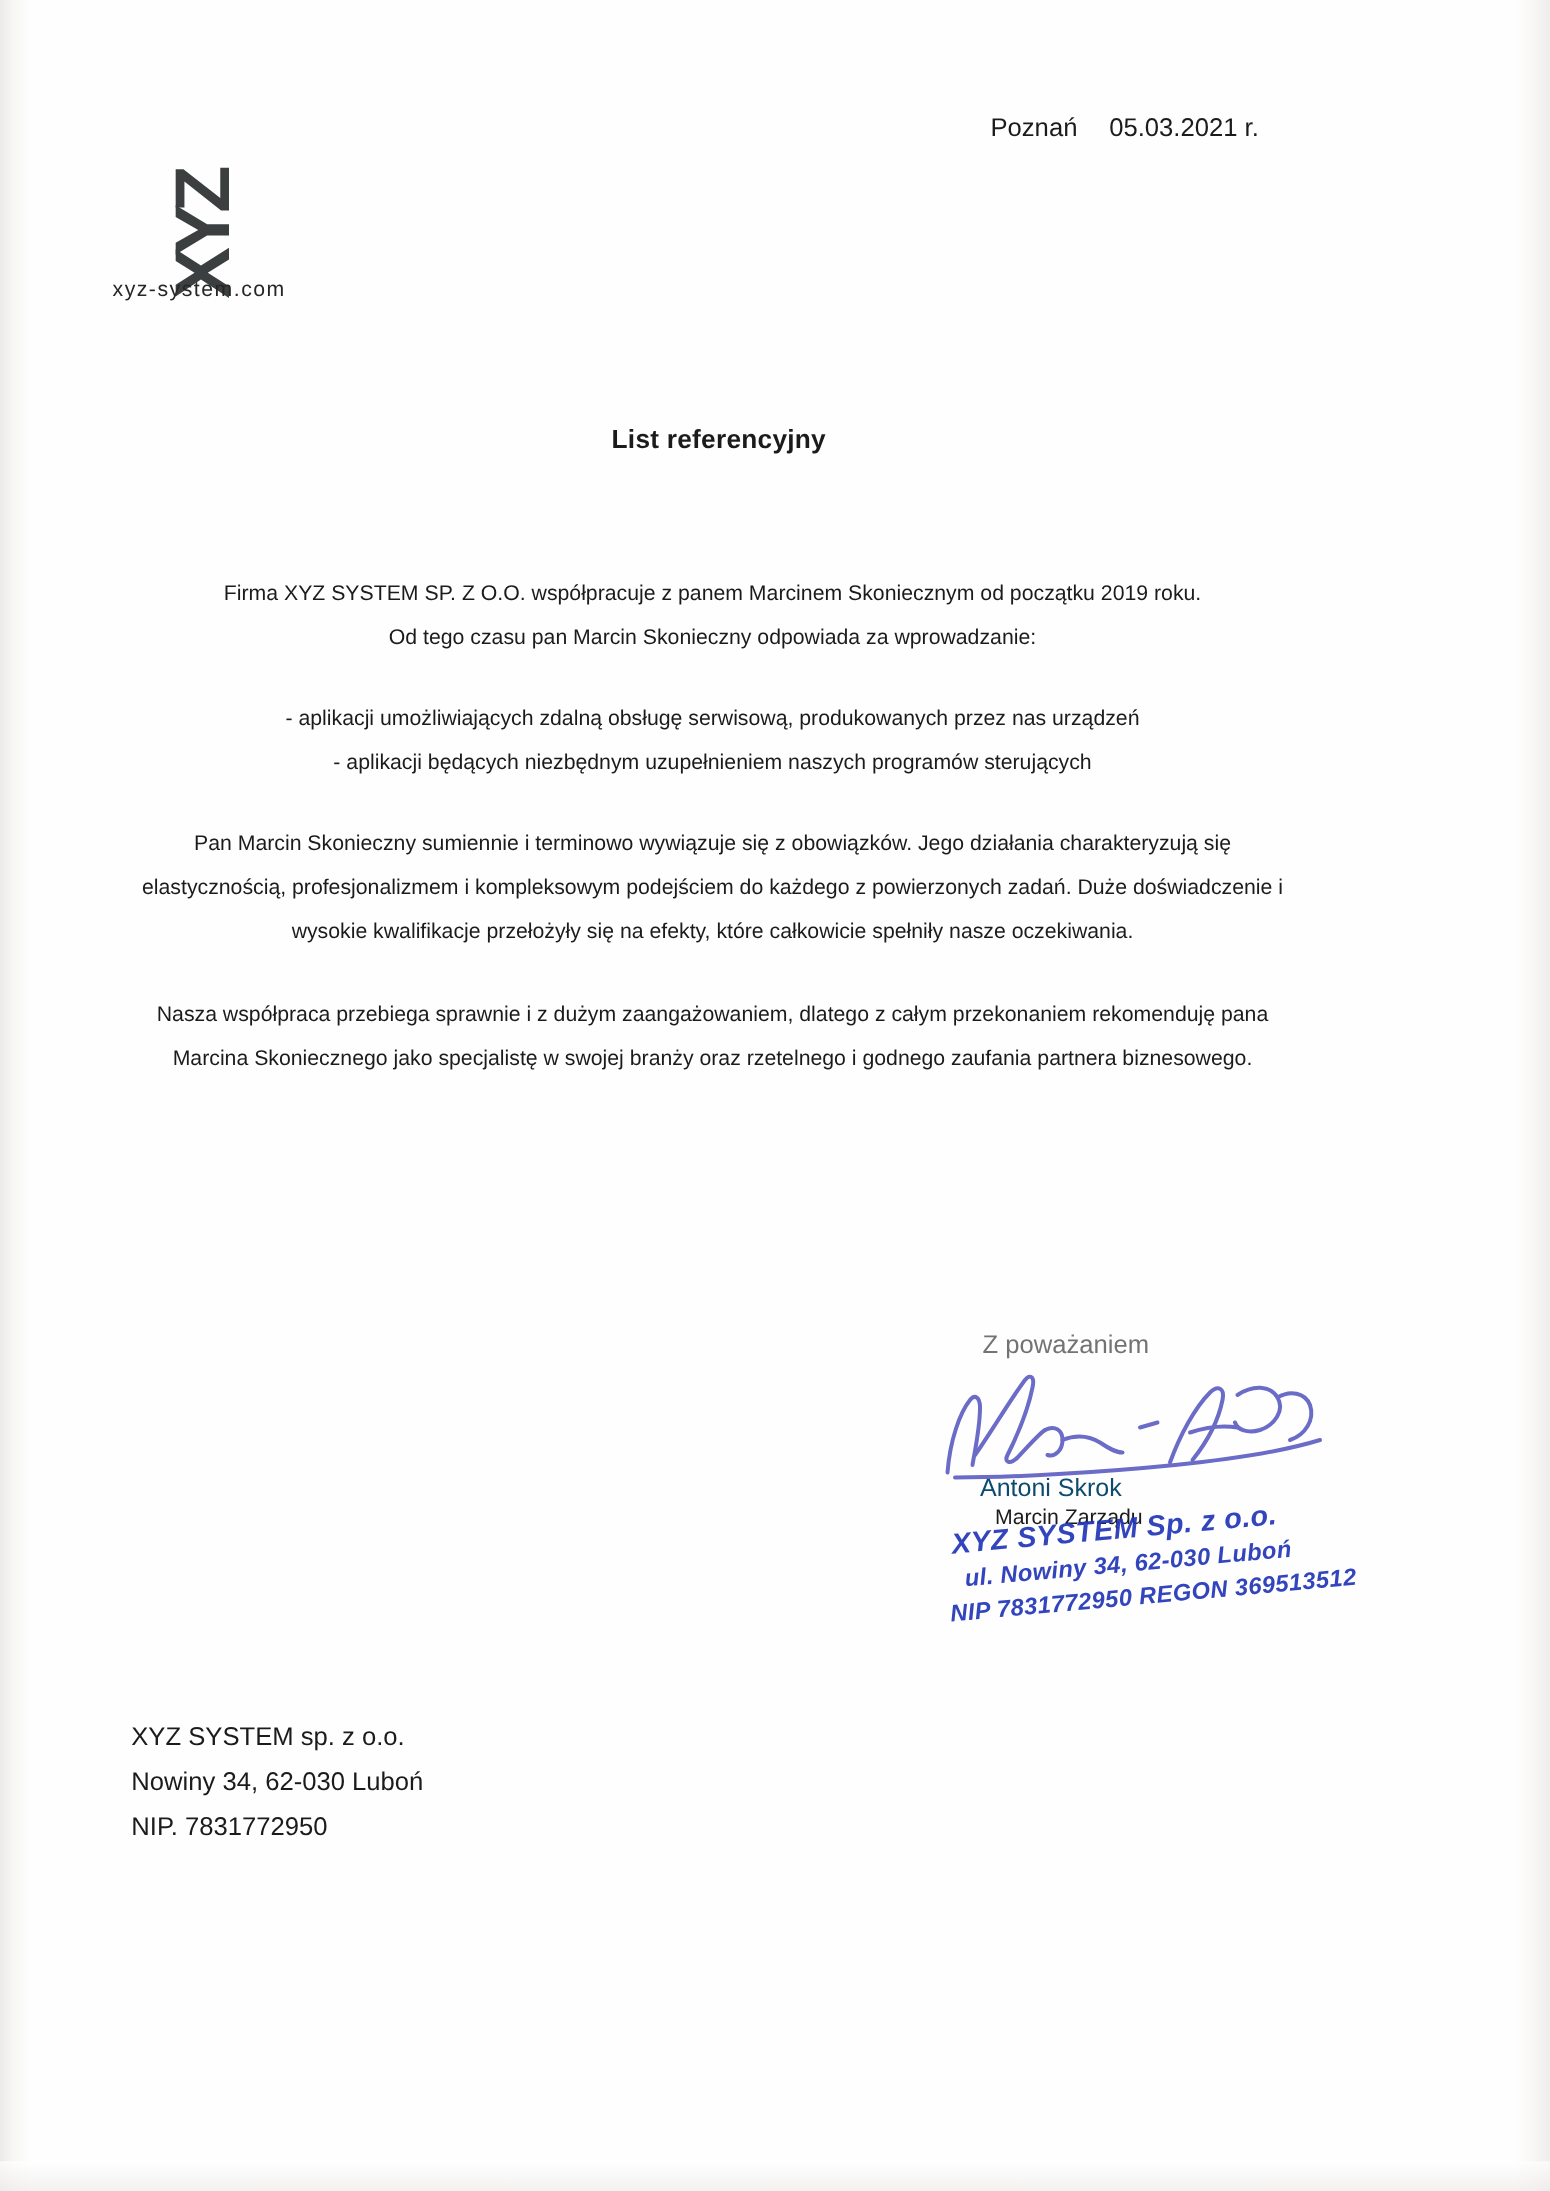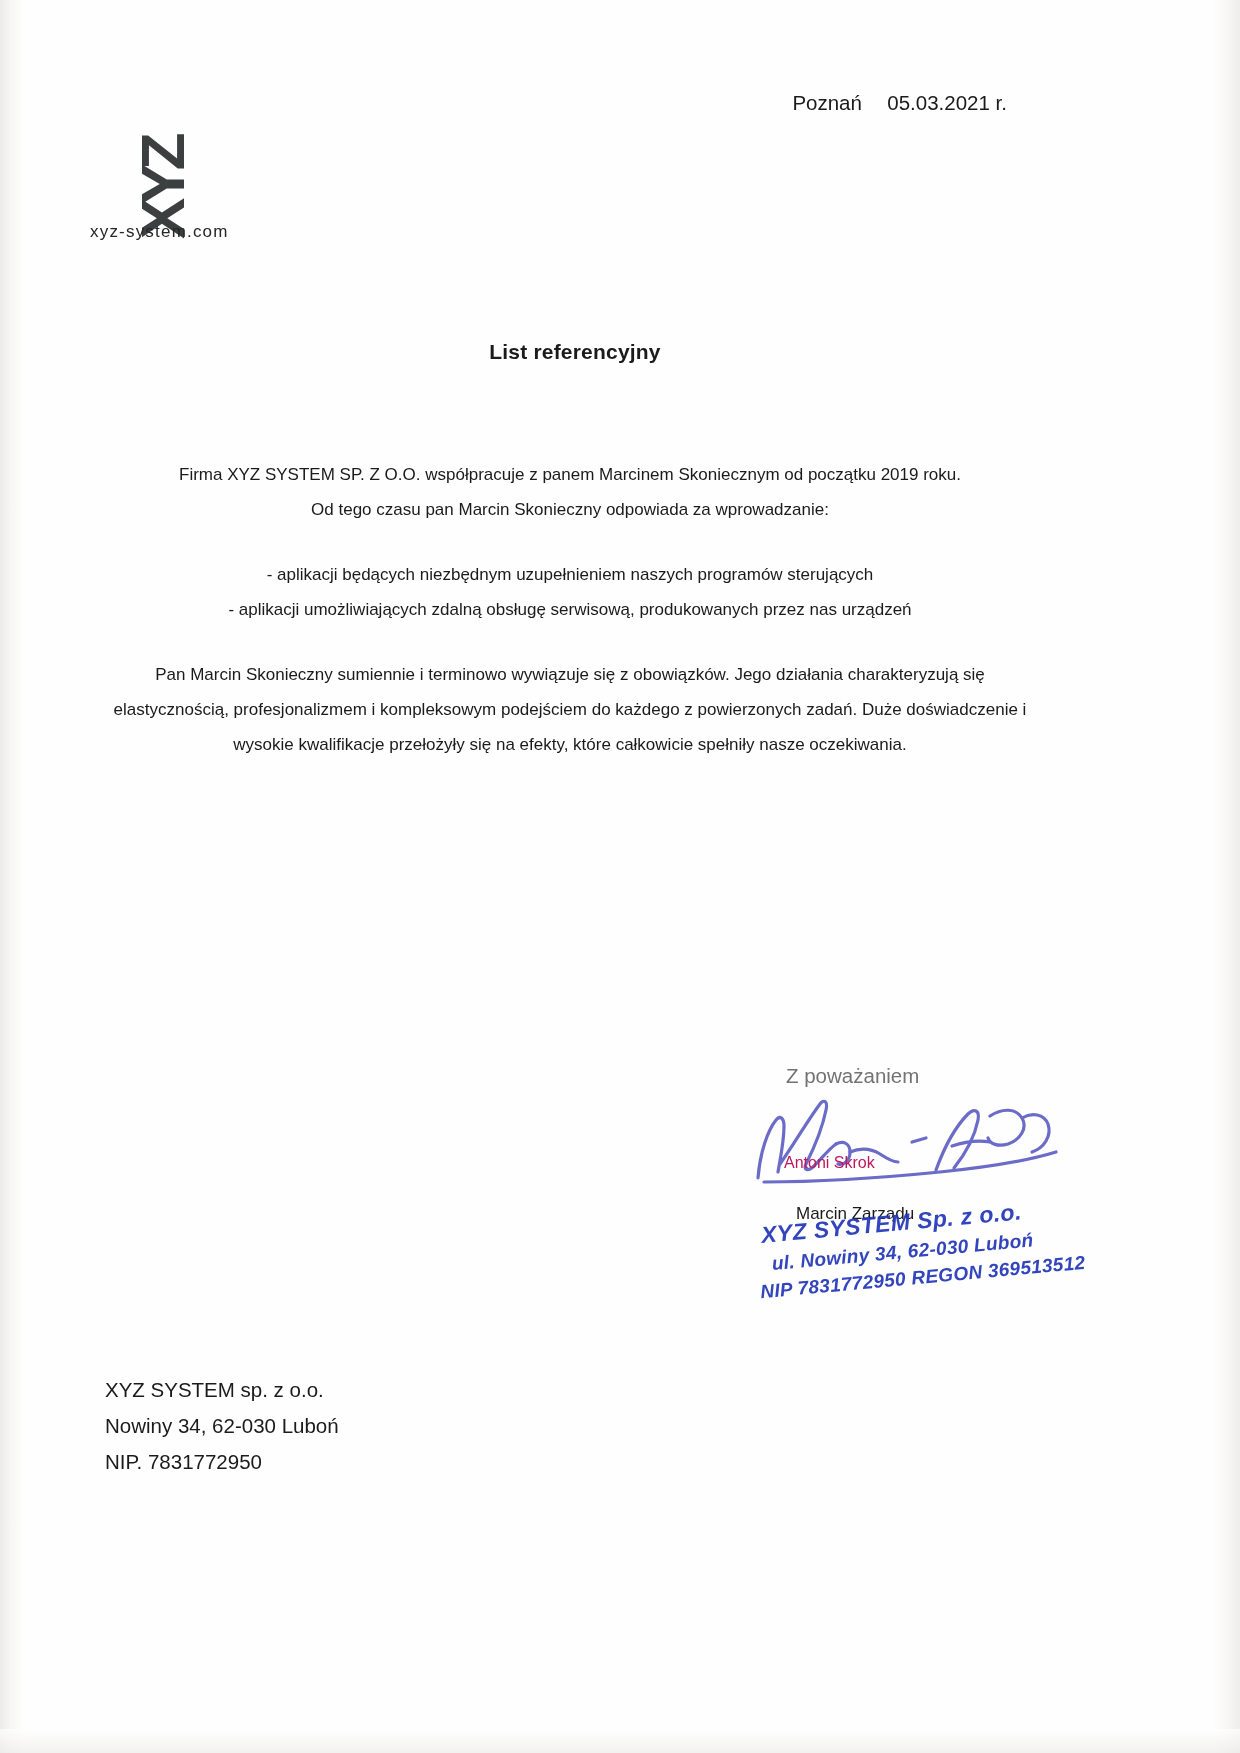--- a/index.html
+++ b/index.html
@@ -135,23 +135,23 @@
     white-space: nowrap;
   }
   .signature-svg {
     position: absolute;
     left: -20px;
     top: 22px;
   }
   .signer-name {
     position: absolute;
     left: 24px;
-    top: 90px;
-    font-size: 16px;
-    color: #be185d;
+    top: 116px;
+    font-size: 20px;
+    color: #0c4a6e;
     white-space: nowrap;
   }
   .signer-role {
     position: absolute;
     left: 36px;
     top: 140px;
     font-size: 17px;
     color: #1b1b1b;
     white-space: nowrap;
   }
@@ -223,29 +223,30 @@
   </div>
 
   <div class="doc-title">List referencyjny</div>
 
   <div class="body-block">
     <p class="intro-line-1">Firma  XYZ SYSTEM SP. Z O.O.  współpracuje z panem Marcinem Skoniecznym od początku 2019 roku.</p>
     <p>Od tego czasu pan Marcin Skonieczny odpowiada za wprowadzanie:</p>
 
     <div class="para-gap-md"></div>
 
+    <p class="bullet-line">- aplikacji umożliwiających zdalną obsługę serwisową, produkowanych przez nas urządzeń</p>
     <p class="bullet-line">- aplikacji będących niezbędnym uzupełnieniem naszych programów sterujących</p>
-    <p class="bullet-line">- aplikacji umożliwiających zdalną obsługę serwisową, produkowanych przez nas urządzeń</p>
 
     <div class="para-gap-md"></div>
 
     <p>Pan Marcin Skonieczny sumiennie i terminowo wywiązuje się z obowiązków. Jego działania charakteryzują się elastycznością, profesjonalizmem i kompleksowym podejściem do każdego z powierzonych zadań. Duże doświadczenie i wysokie kwalifikacje przełożyły się na efekty, które całkowicie spełniły nasze oczekiwania.</p>
 
     <div class="para-gap-lg"></div>
 
+    <p>Nasza współpraca przebiega sprawnie i z dużym zaangażowaniem, dlatego z całym przekonaniem rekomenduję pana Marcina Skoniecznego jako specjalistę w swojej branży oraz rzetelnego i godnego zaufania partnera biznesowego.</p>
   </div>
 
   <div class="sign-zone">
     <div class="regards">Z poważaniem</div>
 
     <svg class="signature-svg" width="330" height="110" viewBox="0 0 330 110">
       <g fill="none" stroke="#6b6bc8" stroke-width="3.2" stroke-linecap="round" stroke-linejoin="round">
         <path d="M18 92 C20 66, 28 44, 36 34 C40 29, 44 32, 44 40 C44 56, 40 74, 38 86"></path>
         <path d="M40 78 C54 58, 68 34, 80 18 C84 13, 88 15, 86 24 C82 44, 72 66, 66 78 C63 84, 68 86, 74 80 C82 72, 90 62, 96 58"></path>
         <path d="M96 58 C104 54, 110 58, 110 66 C110 74, 104 80, 98 78"></path>

